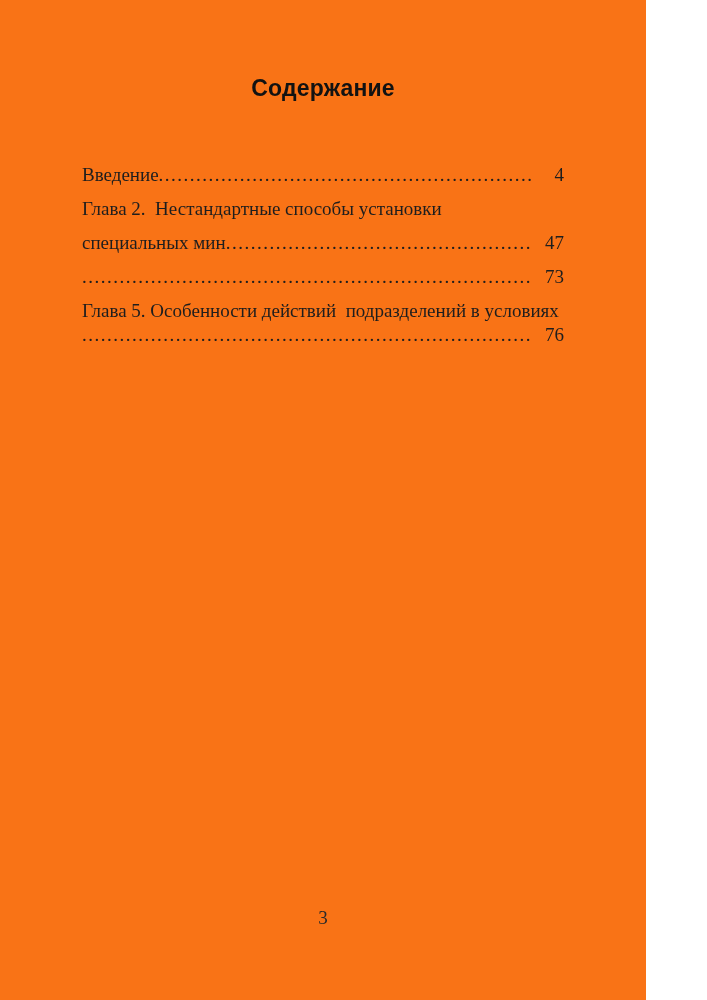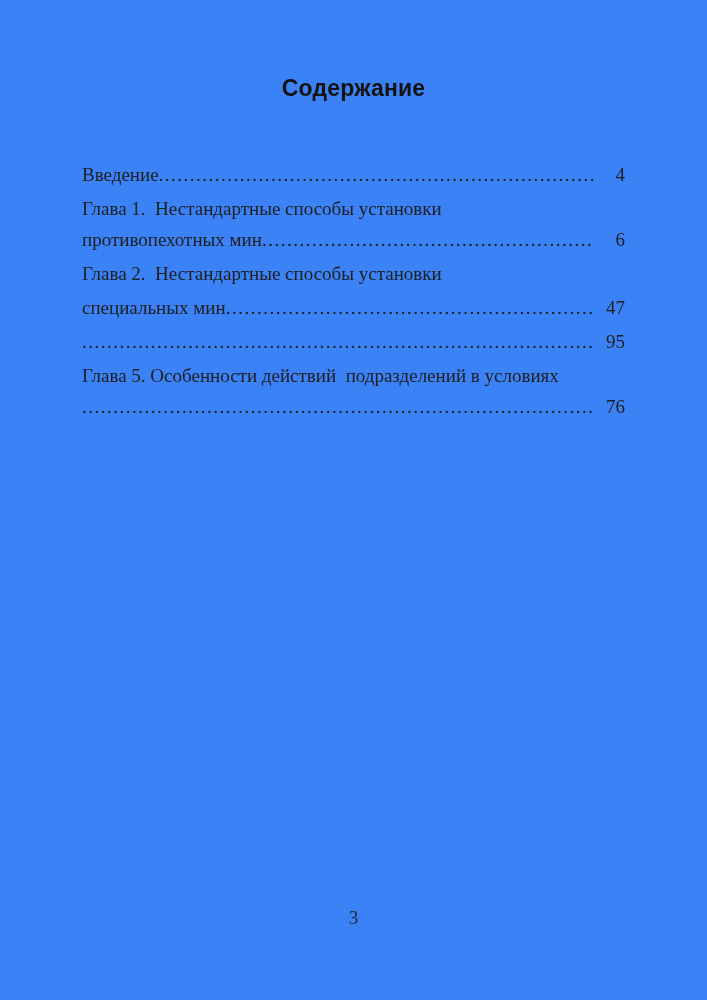--- a/index.html
+++ b/index.html
@@ -2,23 +2,23 @@
 <html lang="ru"><head>
 <meta charset="utf-8">
 <style>
   html, body {
     margin: 0;
     padding: 0;
     background: #ffffff;
   }
   .page {
     position: relative;
-    width: 707px;
+    width: 646px;
     height: 1000px;
-    background: #3b82f6;
+    background: #f97316;
     overflow: hidden;
     font-family: "Liberation Serif", serif;
     color: #1e1e1e;
     box-sizing: border-box;
   }
   .doc-title {
     padding-top: 74px;
     text-align: center;
     font-family: "Liberation Sans", sans-serif;
     font-weight: 700;
@@ -34,21 +34,20 @@
   }
   .toc-entry {
     margin-bottom: 10px;
   }
   .toc-first-line {
     white-space: pre-wrap;
   }
   .toc-line {
     display: flex;
     align-items: center;
-    margin-top: 7px;
   }
   .toc-text {
     white-space: pre;
     flex: 0 0 auto;
   }
   .dots {
     flex: 1 1 auto;
     overflow: hidden;
     white-space: nowrap;
     color: #1e1e1e;
@@ -85,45 +84,37 @@
   <div class="toc">
 
     <div class="toc-entry">
       <div class="toc-line">
         <span class="toc-text">Введение</span>
         <span class="dots"></span>
         <span class="page-num">4</span>
       </div>
     </div>
 
-    <div class="toc-entry">
-      <div class="toc-first-line">Глава 1.  Нестандартные способы установки</div>
-      <div class="toc-line">
-        <span class="toc-text">противопехотных мин</span>
-        <span class="dots"></span>
-        <span class="page-num">6</span>
-      </div>
-    </div>
 
     <div class="toc-entry">
       <div class="toc-first-line">Глава 2.  Нестандартные способы установки</div>
     </div>
 
     <div class="toc-entry">
       <div class="toc-line">
         <span class="toc-text">специальных мин</span>
         <span class="dots"></span>
         <span class="page-num">47</span>
       </div>
     </div>
 
     <div class="toc-entry">
       <div class="toc-line">
         <span class="dots"></span>
-        <span class="page-num">95</span>
+        <span class="page-num">73</span>
       </div>
     </div>
 
     <div class="toc-entry">
       <div class="toc-first-line">Глава 5. Особенности действий  подразделений в условиях</div>
       <div class="toc-line">
         <span class="dots"></span>
         <span class="page-num">76</span>
       </div>
     </div>

